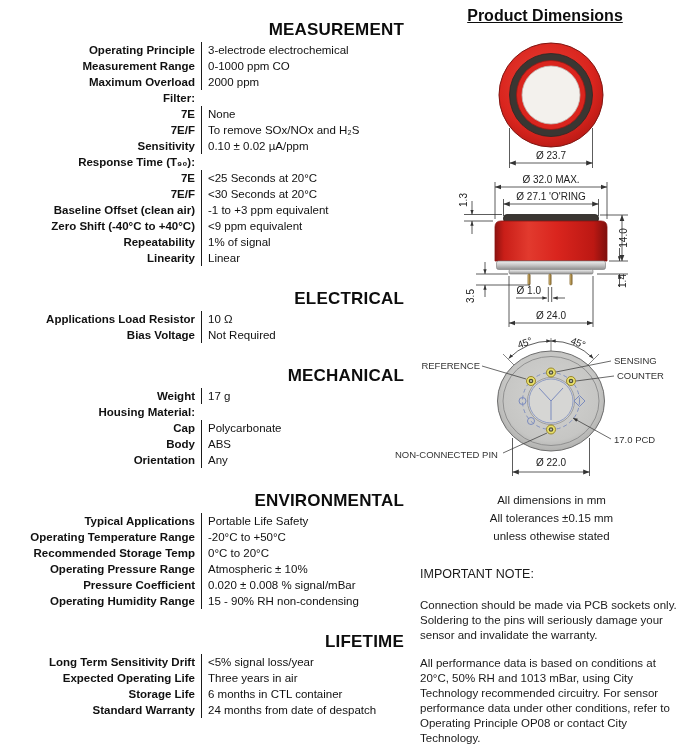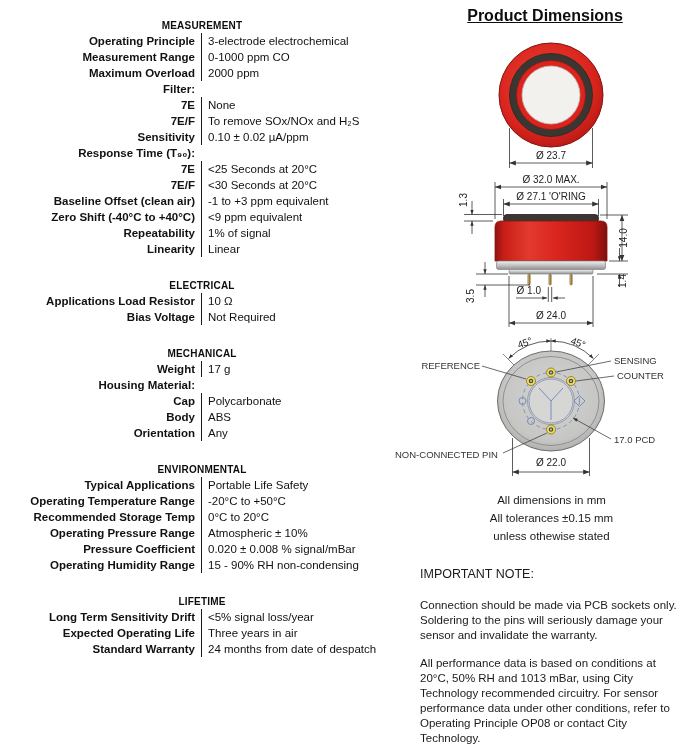--- a/index.html
+++ b/index.html
@@ -10,21 +10,21 @@
   }
   .page { position:absolute; inset:0; }
 
   
   .left-col { position:absolute; left:0; top:7px; width:420px; }
   h1.doc-title {
     font-size:16px; font-weight:bold; text-decoration:underline;
     text-align:center; margin:0; color:#0d0d0d;
   }
   #sections section h2 {
-    font-size:10px; font-weight:bold; text-align:center;
+    font-size:17px; font-weight:bold; text-align:right;
     width:404px; margin:23px 0 2px 0; color:#0d0d0d; letter-spacing:.2px;
   }
   #sections section:first-child h2 { margin-top:13px; }
   .spec-row { display:flex; height:16px; line-height:16px; font-size:11.5px; }
   .spec-label { flex:0 0 195px; text-align:right; padding-right:6px; font-weight:bold; white-space:nowrap; }
   .spec-value { border-left:1px solid #1a1a1a; padding-left:6px; white-space:nowrap; }
   .spec-value.empty { border-left:none; }
 
   
   .right-title { position:absolute; left:420px; top:7px; width:250px; }
@@ -173,20 +173,24 @@
         </section>
         <section>
           <h2>LIFETIME</h2>
           <div class="spec-row">
             <div class="spec-label">Long Term Sensitivity Drift</div>
             <div class="spec-value">&lt;5% signal loss/year</div>
           </div>
           <div class="spec-row">
             <div class="spec-label">Expected Operating Life</div>
             <div class="spec-value">Three years in air</div>
+          </div>
+          <div class="spec-row">
+            <div class="spec-label">Storage Life</div>
+            <div class="spec-value">6 months in CTL container</div>
           </div>
           <div class="spec-row">
             <div class="spec-label">Standard Warranty</div>
             <div class="spec-value">24 months from date of despatch</div>
           </div>
         </section>
       </div>
   </div>
 
   <div class="right-title">

